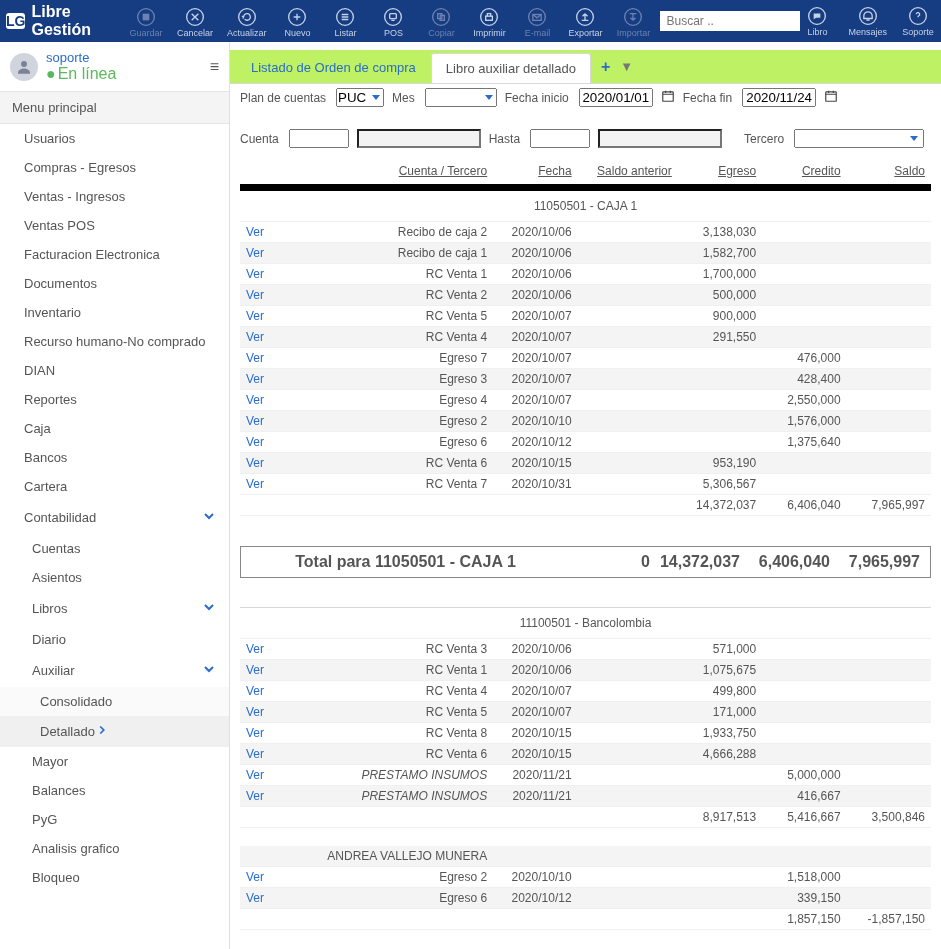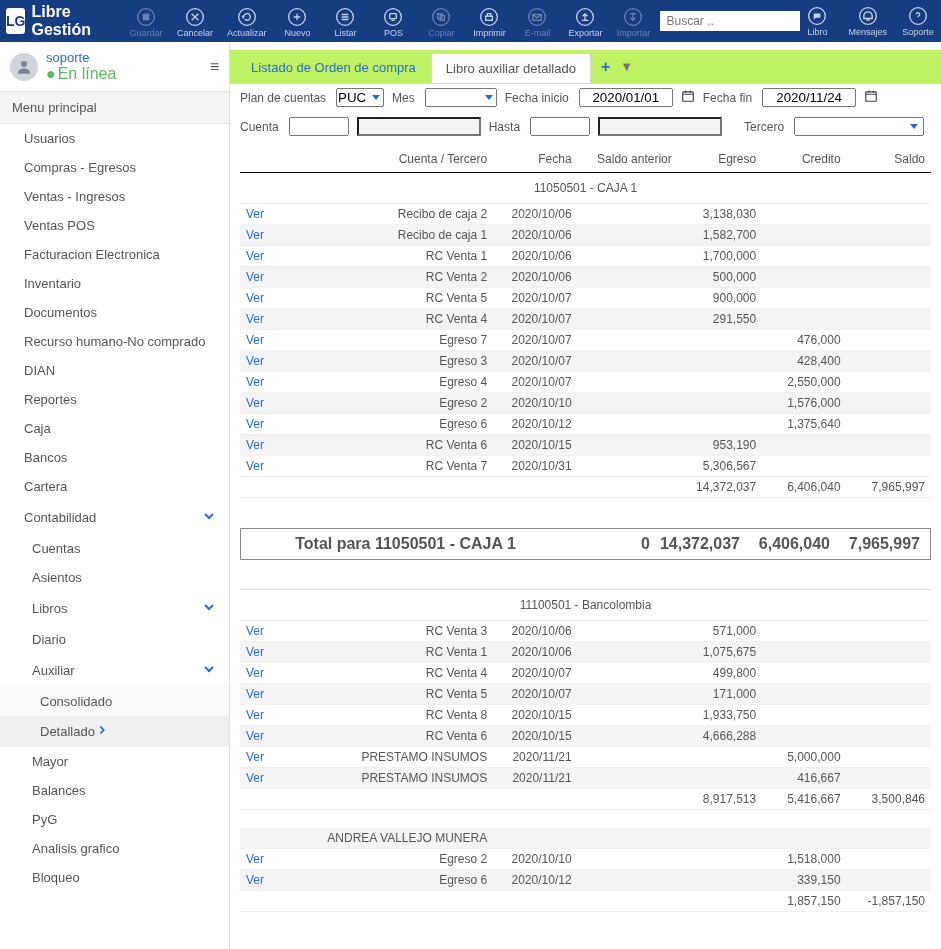--- a/index.html
+++ b/index.html
@@ -1,21 +1,21 @@
 <!DOCTYPE html>
 <html><head>
 <meta charset="utf-8">
 <style>
 * { box-sizing: border-box; margin: 0; padding: 0; }
 body { font-family: "Helvetica Neue", Arial, sans-serif; font-size: 13px; color: #444; background: #fff; width: 941px; height: 949px; overflow: hidden; }
 
 
 .topbar { background: #163c82; color: #fff; height: 42px; display: flex; align-items: center; padding: 0 6px; }
 .logo-box { display: flex; align-items: center; gap: 6px; margin-right: 20px; }
-.logo-icon { width: 26px; height: 26px; background: #fff; color: #163c82; font-weight: bold; display: flex; align-items: center; justify-content: center; border-radius: 3px; font-size: 14px; }
+.logo-icon { width: 26px; height: 16px; background: #fff; color: #163c82; font-weight: bold; display: flex; align-items: center; justify-content: center; border-radius: 3px; font-size: 14px; }
 .logo-text { font-weight: 600; font-size: 16px; }
 .tb-actions { display: flex; gap: 14px; margin-left: 4px; align-items: flex-start; padding-top: 2px; }
 .tb-item { display: flex; flex-direction: column; align-items: center; cursor: pointer; font-size: 9px; color: #c7d2e8; gap: 1px; min-width: 34px; }
 .tb-item.disabled { color: #6d82b0; }
 .tb-item svg { width: 20px; height: 20px; }
 .search-box { margin-left: 10px; }
 .search-box input { background: #fff; border: none; padding: 3px 6px; width: 140px; font-size: 12px; }
 .tb-right { margin-left: auto; display: flex; gap: 14px; }
 
 
@@ -40,48 +40,48 @@
 
 .main { margin-left: 230px; padding: 0; height: calc(949px - 42px); overflow-y: auto; }
 .tabs-row { display: flex; align-items: center; border-bottom: 1px solid #d8d8d8; background: #bef264; padding-left: 6px; height: 34px; margin-top: 8px; }
 .tab { padding: 7px 14px; color: #2a6cca; cursor: pointer; border: 1px solid transparent; border-bottom: none; font-size: 13px; }
 .tab.active { background: #fff; border-color: #d8d8d8; border-radius: 3px 3px 0 0; color: #555; position: relative; top: 1px; }
 .tab-plus { color: #2a6cca; padding: 0 10px; cursor: pointer; font-weight: bold; font-size: 16px; }
 .tab-drop { color: #777; cursor: pointer; }
 .page-title { padding: 6px 10px; color: #666; font-size: 14px; }
 
 
-.filters { padding: 4px 10px 10px; display: flex; flex-wrap: wrap; gap: 10px 14px; align-items: center; font-size: 12px; color: #555; }
+.filters { padding: 4px 10px 10px; display: flex; flex-wrap: wrap; gap: 22px 14px; align-items: center; font-size: 12px; color: #555; }
 .filters label { margin-right: 2px; }
 .sel-small { width: 48px; }
 .sel-mes { width: 72px; }
-.in-date { width: 94px; text-align: center; }
+.in-date { width: 74px; text-align: center; }
 .in-cuenta1 { width: 60px; }
 .in-cuenta2 { width: 124px; background: #f3f3f3 !important; }
 .sel-tercero { width: 130px; }
 .cal-icon { color: #555; cursor: pointer; }
 .filter-row { display: flex; align-items: center; gap: 8px; width: 100%; }
 
 
 .tbl-wrap { padding: 0 10px; }
 table.grid { width: 100%; border-collapse: collapse; font-size: 12px; }
-table.grid th { text-align: right; padding: 6px 6px; color: #555; font-weight: normal; border-bottom: 1px solid #000000; }
+table.grid th { text-align: right; padding: 6px 6px; color: #555; font-weight: normal; border-bottom: 7px solid #000000; text-decoration: underline; }
 table.grid th:first-child { text-align: left; width: 40px; }
 table.grid th.cterc { text-align: right; width: 200px; }
 table.grid td { padding: 3px 6px; text-align: right; border-bottom: 1px solid #f0f0f0; color: #555; }
 table.grid td:first-child { text-align: left; }
 table.grid td.cterc { text-align: right; }
 table.grid tr.alt td { background: #f4f4f4; }
 table.grid tr.section td { text-align: center; font-weight: normal; color: #555; padding: 8px 4px; background: #fff; border-top: 1px solid #d8d8d8; }
 table.grid tr.subtotal td { border-top: 1px solid #aaa; background: #fff; }
 .ver-link { color: #2a6cca; cursor: pointer; }
 .total-box { border: 1px solid #888; margin: 12px 0; padding: 6px; display: flex; font-size: 16px; color: #555; font-weight: bold; }
 .total-box .lbl { flex: 1; text-align: center; }
 .total-box .n { width: 90px; text-align: right; padding-right: 4px; }
-.italic { }
+.italic { font-style: italic; }
 .spacer-row td { height: 18px; border: none !important; background: #fff !important; }
 
 
 .caret-d { display:inline-block; width:0; height:0; border-left:4px solid transparent; border-right:4px solid transparent; border-top:5px solid #2a6cca; vertical-align: middle; margin-left:2px;}
 </style>
 </head>
 <body>
 
 <div class="topbar">
   <div class="logo-box">
@@ -224,24 +224,24 @@
       <li class="">
         <span>Ventas - Ingresos</span>
       </li>
       <li class="">
         <span>Ventas POS</span>
       </li>
       <li class="">
         <span>Facturacion Electronica</span>
       </li>
       <li class="">
+        <span>Documentos</span>
+      </li>
+      <li class="">
         <span>Inventario</span>
-      </li>
-      <li class="">
-        <span>Documentos</span>
       </li>
       <li class="">
         <span>Recurso humano-No comprado</span>
       </li>
       <li class="">
         <span>DIAN</span>
       </li>
       <li class="">
         <span>Reportes</span>
       </li>

